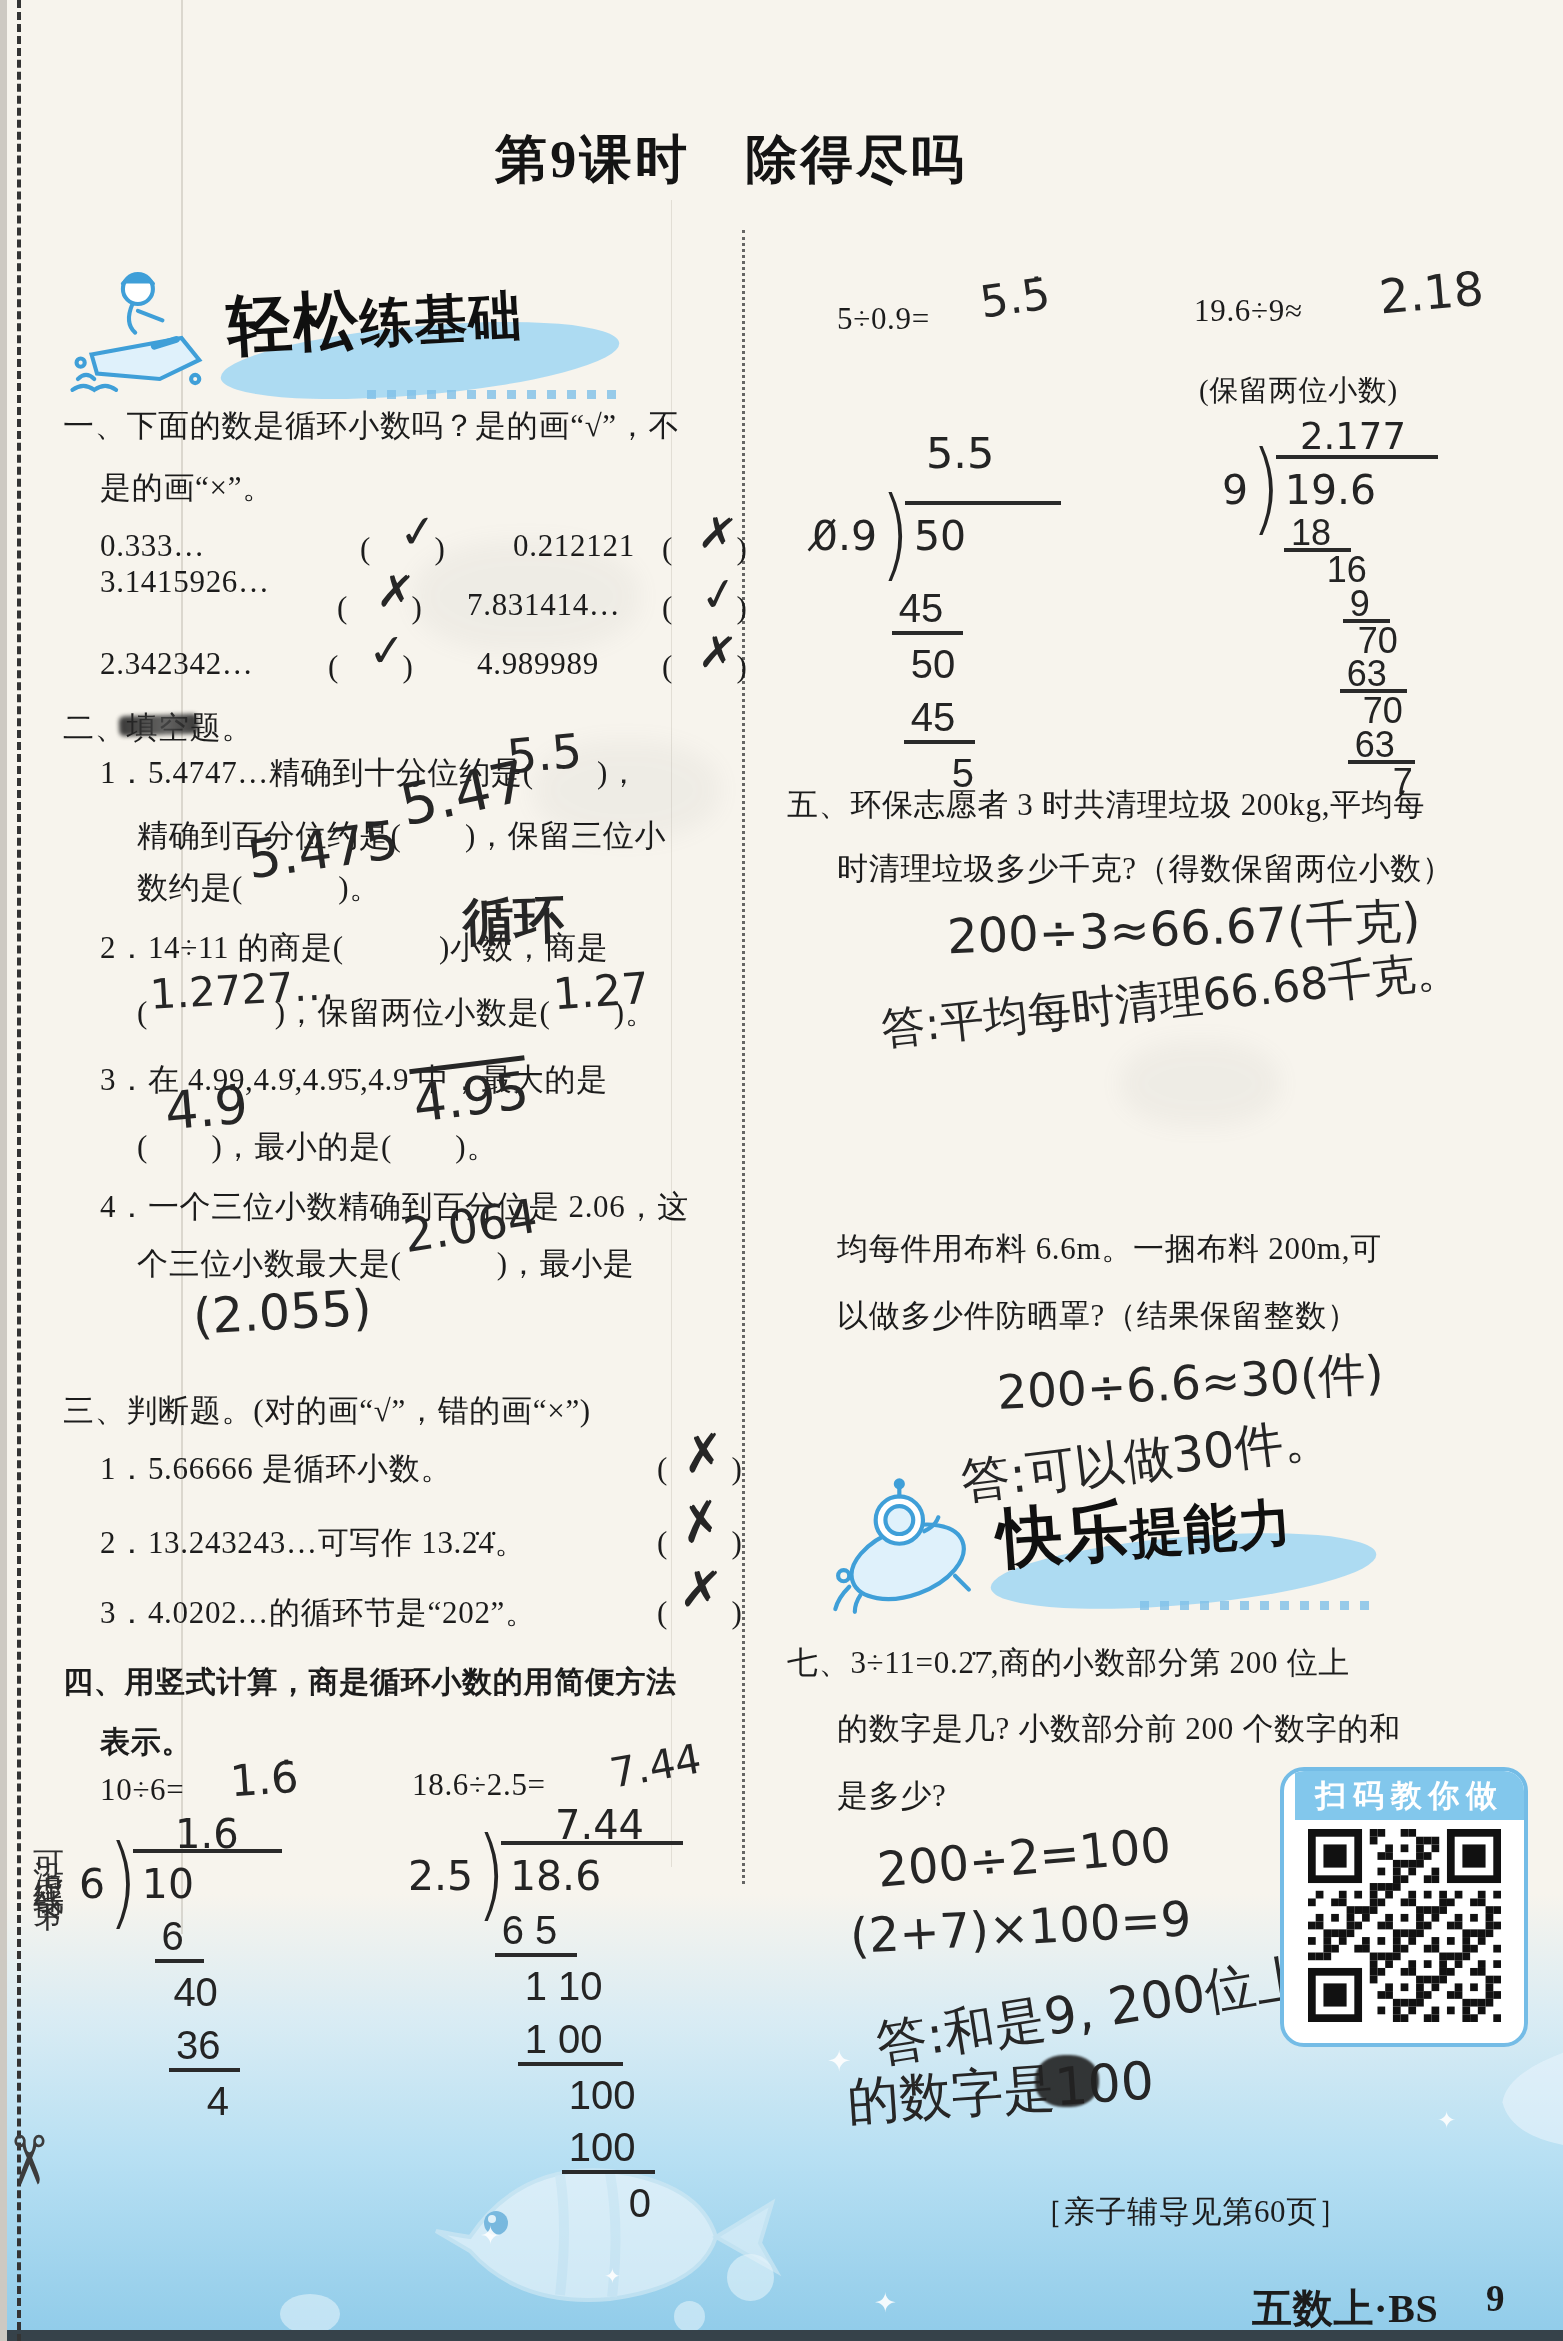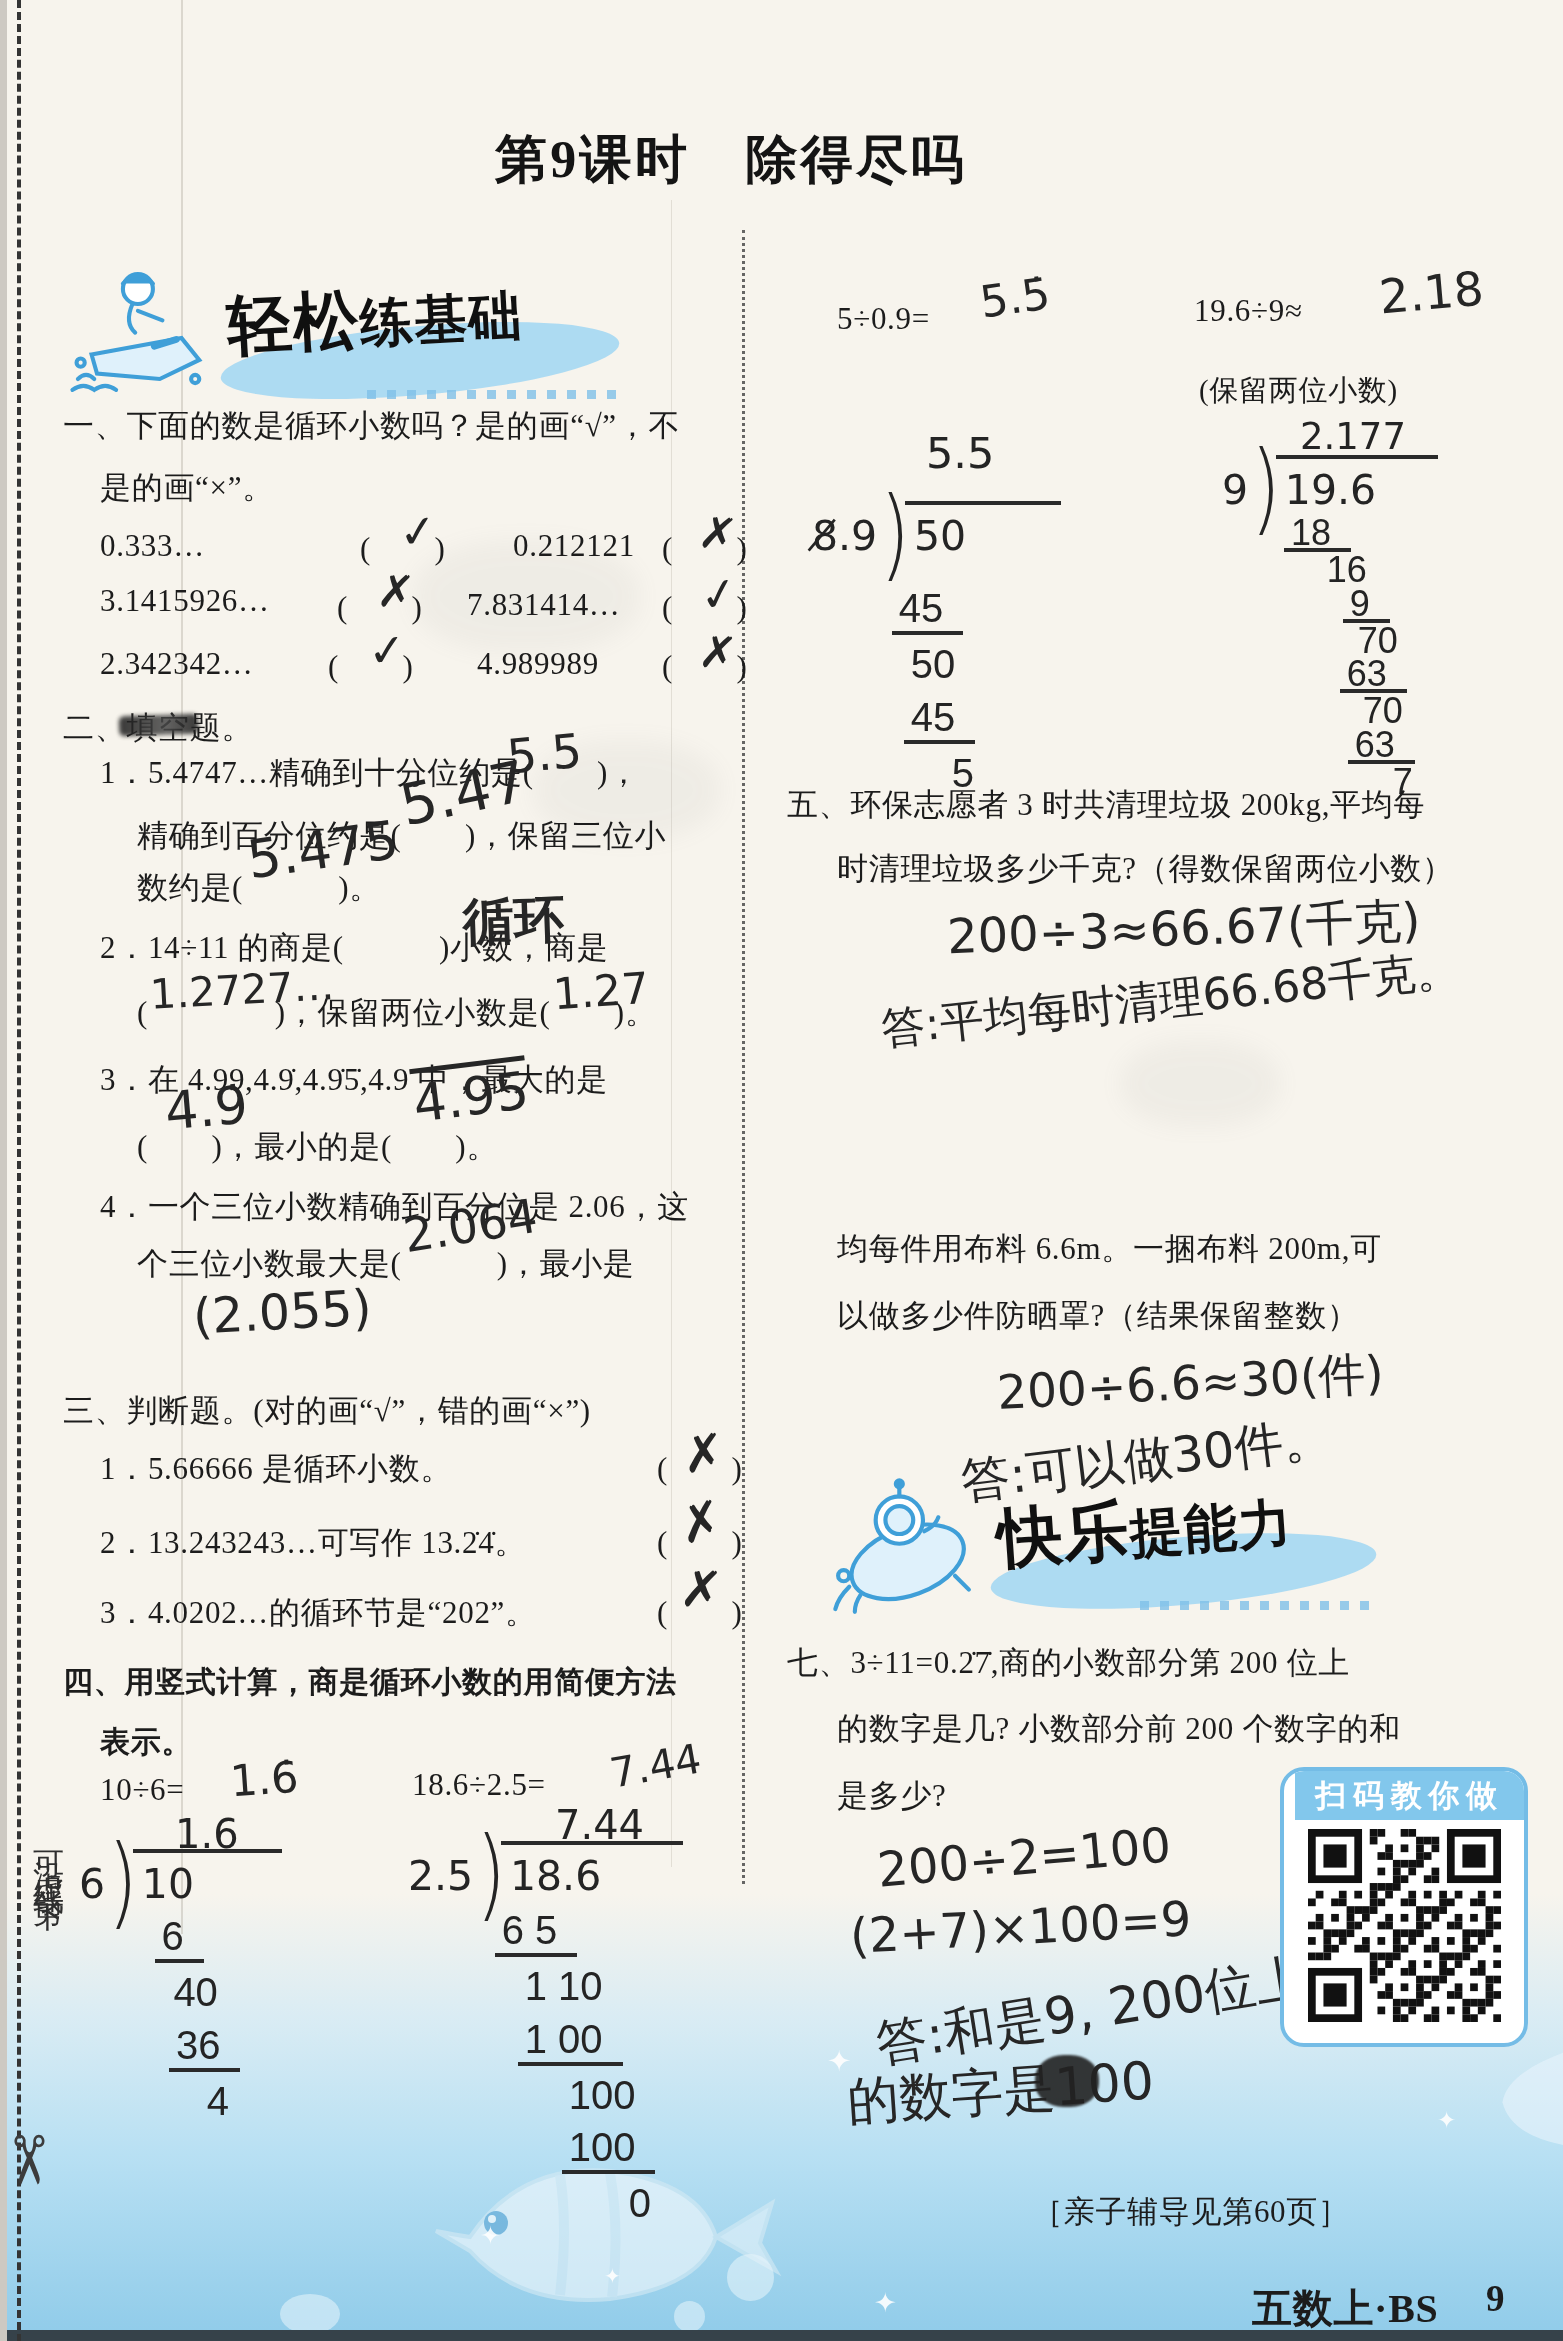--- a/index.html
+++ b/index.html
@@ -127,21 +127,21 @@
   <div class="pl" style="left:63px;top:405px;">一、下面的数是循环小数吗？是的画“√”，不</div>
   <div class="pl" style="left:100px;top:467px;">是的画“×”。</div>
 
   <div class="pl" style="left:100px;top:528px;">0.333…</div>
   <div class="pl" style="left:360px;top:528px;">(　　)</div>
   <div class="hw mark" style="left:399px;top:505px;transform:rotate(-6deg);">✓</div>
   <div class="pl" style="left:513px;top:528px;">0.212121</div>
   <div class="pl" style="left:662px;top:528px;">(　　)</div>
   <div class="hw mark" style="left:699px;top:507px;transform:rotate(8deg);">✗</div>
 
-  <div class="pl" style="left:100px;top:583px;">3.1415926…</div>
+  <div class="pl" style="left:100px;top:564px;">3.1415926…</div>
   <div class="pl" style="left:337px;top:587px;">(　　)</div>
   <div class="hw mark" style="left:377px;top:565px;transform:rotate(4deg);">✗</div>
   <div class="pl" style="left:467px;top:587px;">7.831414…</div>
   <div class="pl" style="left:662px;top:587px;">(　　)</div>
   <div class="hw mark" style="left:700px;top:568px;transform:rotate(-10deg);">✓</div>
 
   <div class="pl" style="left:100px;top:646px;">2.342342…</div>
   <div class="pl" style="left:328px;top:646px;">(　　)</div>
   <div class="hw mark" style="left:368px;top:624px;transform:rotate(-4deg);">✓</div>
   <div class="pl" style="left:477px;top:646px;">4.989989</div>
@@ -217,21 +217,21 @@
     <div class="u" style="margin-left:23px;">1 00</div>
     <div style="margin-left:67px;">100</div>
     <div class="u" style="margin-left:67px;">100</div>
     <div style="margin-left:127px;">0</div>
   </div>
 
   <div class="pl" style="left:837px;top:301px;">5÷0.9=</div>
   <div class="hw" style="left:980px;top:272px;font-size:44px;transform:rotate(-8deg);">5.5̇</div>
   <div class="ldq" style="left:926px;top:428px;font-size:43px;">5.5</div>
   <div class="ldrow" style="left:812px;top:501px;">
-    <span class="ldsor">8̸.9</span>
+    <span class="ldsor">0̸.9</span>
     <span class="ldbr">)</span>
     <span class="ldend" style="min-width:127px;">50</span>
   </div>
   <div class="stp" style="left:892px;top:587px;">
     <div class="u">45</div>
     <div style="margin-left:12px;">50</div>
     <div class="u" style="margin-left:12px;">45</div>
     <div style="margin-left:53px;">5</div>
   </div>
 

